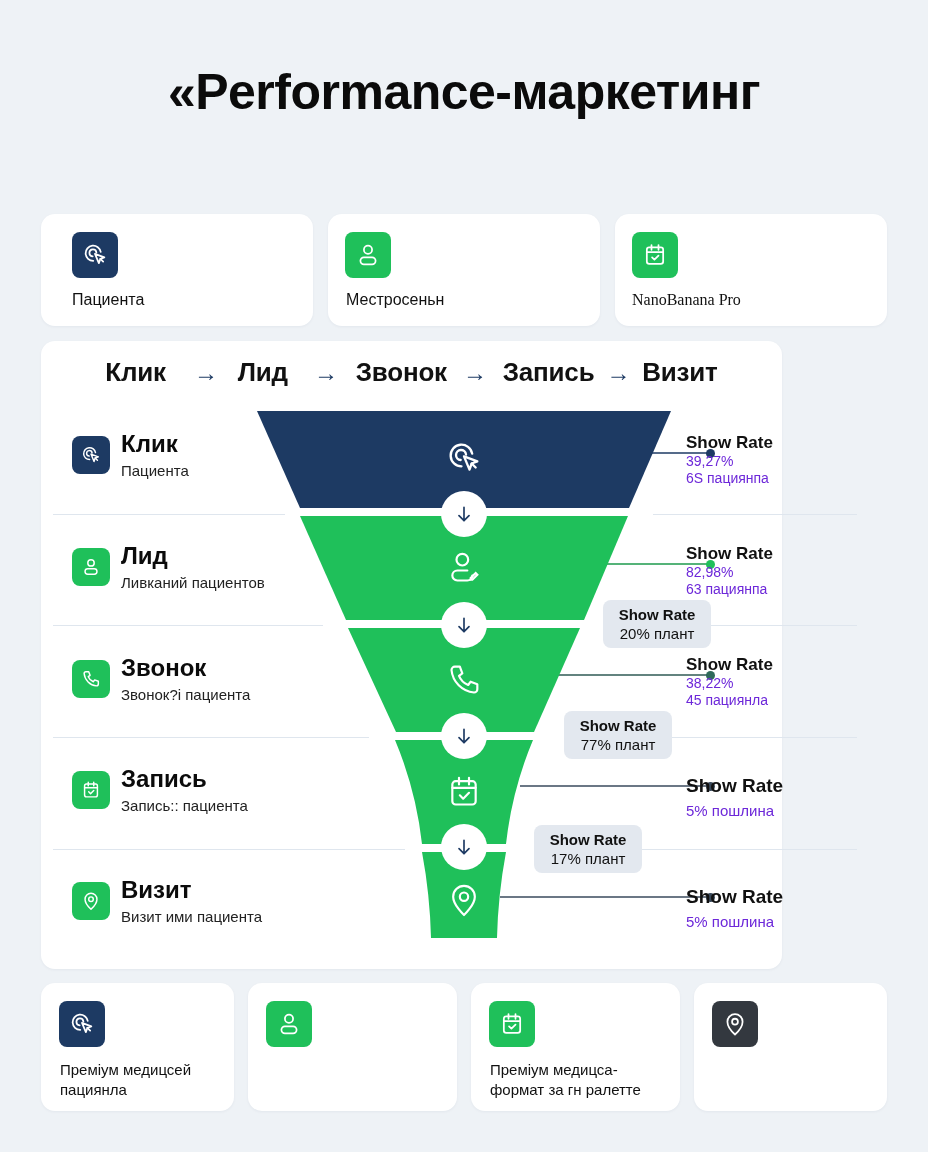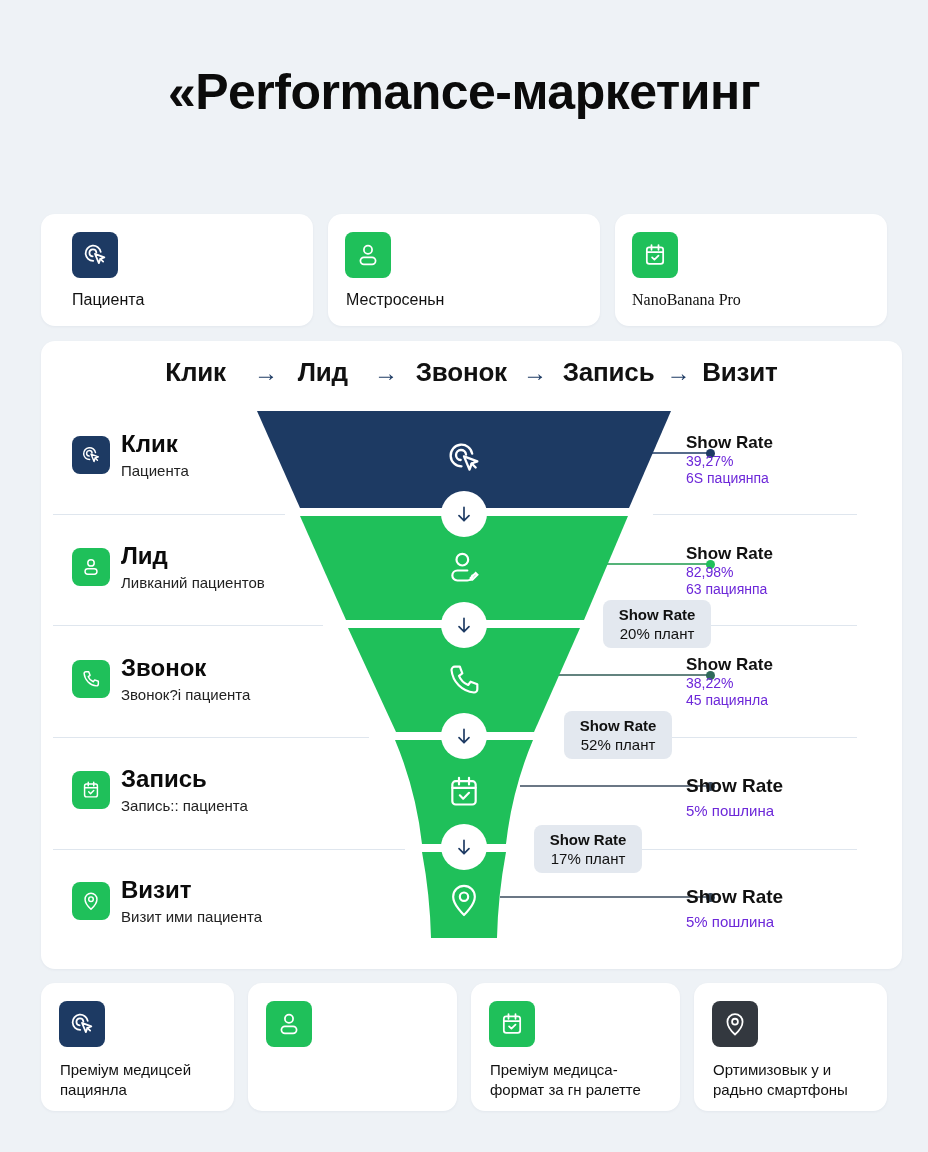--- a/index.html
+++ b/index.html
@@ -23,21 +23,21 @@
   .icon-box {
     position: absolute; width: 46px; height: 46px; border-radius: 8px;
     display: flex; align-items: center; justify-content: center;
   }
   .icon-box svg { width: 28px; height: 28px; }
   .navy { background: #1d3a63; }
   .green { background: #1fc05a; }
   .dark { background: #33383f; }
   .top-label { position: absolute; left: 31px; top: 77px; font-size: 16px; color: #111; }
 
-  .main { left: 41px; top: 341px; width: 861px; height: 628px; }
+  .main { left: 41px; top: 341px; width: 741px; height: 628px; }
   .flow {
     position: absolute; left: 0; top: 16px; width: 100%; text-align: center;
     font-size: 26px; font-weight: 700; color: #111; letter-spacing: -0.2px;
   }
   .flow span { display: inline-block; }
   .flow .arr { font-weight: 400; color: #1d3a63; margin: 0 12px; font-size: 24px; }
 
   .stage { position: absolute; left: 30px; }
   .stage .icon-box { left: 0; top: 0; width: 38px; height: 38px; border-radius: 8px; }
   .stage .icon-box svg { width: 22px; height: 22px; }
@@ -265,21 +265,21 @@
   <div class="r-title" style="font-size:19px;">Show Rate</div>
   <div class="r-val" style="margin-top:6px;font-size:15px;">5% пошлина</div>
 </div>
 
 <div class="pill" style="left:603px;top:600px;width:108px;">
   <div class="p-title">Show Rate</div>
   <div class="p-val">20% плант</div>
 </div>
 <div class="pill" style="left:564px;top:711px;width:108px;">
   <div class="p-title">Show Rate</div>
-  <div class="p-val">52% плант</div>
+  <div class="p-val">77% плант</div>
 </div>
 <div class="pill" style="left:534px;top:825px;width:108px;">
   <div class="p-title">Show Rate</div>
   <div class="p-val">17% плант</div>
 </div>
 
 <div class="card bottom-card" style="left:41px;top:983px;width:193px;height:128px;">
   <div class="icon-box navy">
     <svg viewBox="0 0 24 24" fill="none" stroke="#fff" stroke-width="1.5" stroke-linecap="round" stroke-linejoin="round">
         <path d="M10.5 17a6.5 6.5 0 1 1 6.4-7.6"></path>
@@ -314,17 +314,13 @@
     <div>формат за гн ралетте</div>
   </div>
 </div>
 <div class="card bottom-card" style="left:694px;top:983px;width:193px;height:128px;">
   <div class="icon-box dark">
     <svg viewBox="0 0 24 24" fill="none" stroke="#fff" stroke-width="1.5" stroke-linecap="round" stroke-linejoin="round">
         <path d="M12 21s-6.5-6-6.5-11a6.5 6.5 0 0 1 13 0c0 5-6.5 11-6.5 11z"></path>
         <circle cx="12" cy="10" r="2.5"></circle>
       </svg>
   </div>
-  <div class="bottom-label">
-    <div>Ортимизовык у и</div>
-    <div>радьно смартфоны</div>
-  </div>
 </div>
 
 </body></html>

